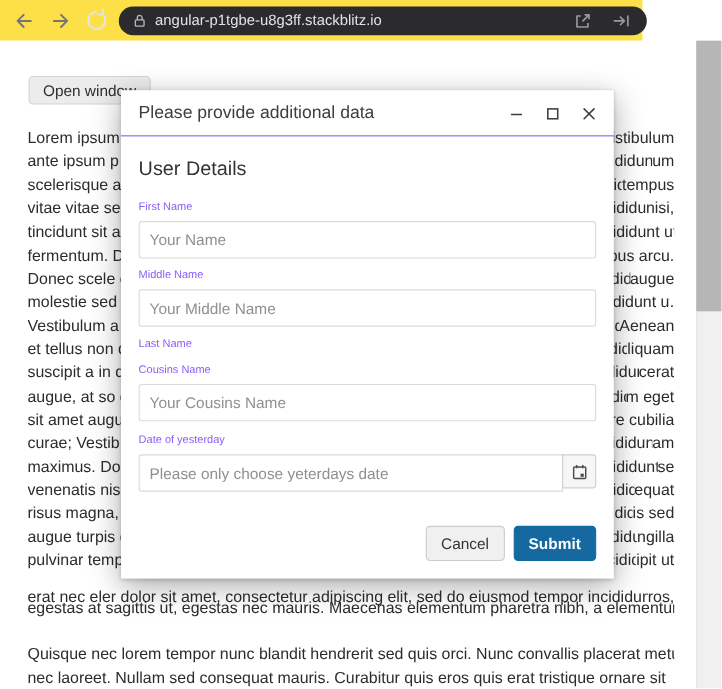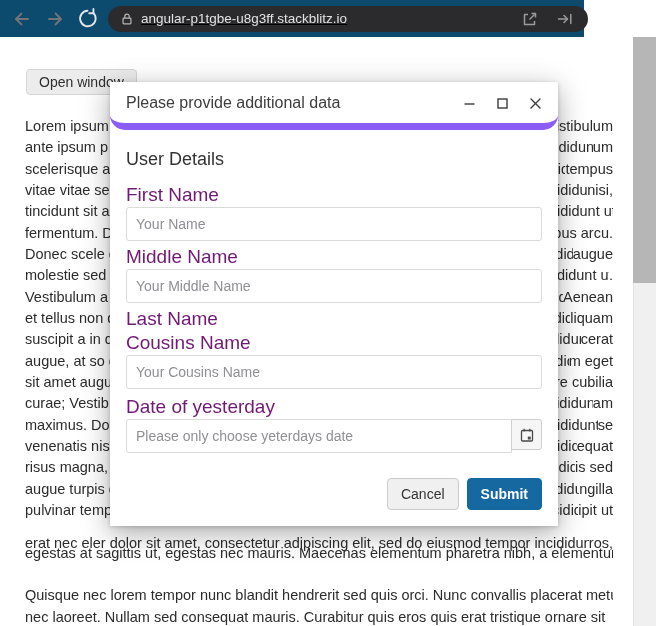--- a/index.html
+++ b/index.html
@@ -4,21 +4,21 @@
 <style>
   html,body{margin:0;padding:0;}
   body{
     width:656px;height:626px;position:relative;overflow:hidden;
     background:#fff;font-family:"Liberation Sans",sans-serif;
     -webkit-font-smoothing:antialiased;
   }
   
   .chrome{
     position:absolute;left:0;top:0;width:584px;height:37px;
-    background:#0c4a6e;display:flex;align-items:center;text-decoration:underline;
+    background:#fde047;display:flex;align-items:center;
   }
   .nav-ico{flex:none;width:22px;height:22px;margin-left:11px;display:flex;align-items:center;justify-content:center;cursor:pointer;}
   .urlbar{
     flex:none;width:480px;height:26px;margin-left:9px;border-radius:13px;
     background:#2b2b2e;display:flex;align-items:center;padding:0 12px;box-sizing:border-box;
   }
   .url-text{color:#e2e2e3;font-size:13.5px;margin-left:7px;white-space:nowrap;}
   .chrome-right{position:absolute;right:8px;top:0;height:37px;display:flex;align-items:center;gap:13px;}
   .page{position:absolute;left:0;top:37px;width:656px;height:589px;background:#fff;}
   .open-win{
@@ -38,29 +38,29 @@
   .sb-track{position:absolute;right:0;top:37px;width:23px;height:589px;background:#f0f0f0;border-left:1px solid #e2e2e2;box-sizing:border-box;}
   .sb-thumb{position:absolute;right:0;top:37px;width:23px;height:246px;background:#b6b6b6;}
   
   .modal{
     position:absolute;left:110px;top:82px;width:448px;height:444px;z-index:5;
     background:#fff;box-shadow:0 7px 26px rgba(0,0,0,.34), 0 1px 4px rgba(0,0,0,.18);
     display:flex;flex-direction:column;box-sizing:border-box;
   }
   .m-head{
     flex:none;display:flex;align-items:center;justify-content:space-between;
-    padding:12px 16px 11px 16px;border-bottom:7px solid #8b5cf6;border-radius:15px;
+    padding:12px 16px 11px 16px;border-bottom:1px solid #8b5cf6;
   }
   .m-title{font-size:16px;color:#3d3d3d;}
   .m-ctrls{display:flex;align-items:center;gap:19px;}
   .m-ctrl{width:14px;height:14px;display:flex;align-items:center;justify-content:center;cursor:pointer;}
   .m-body{flex:1 1 auto;padding:0 16px;}
   .m-h1{font-size:18px;font-weight:400;color:#333;margin:14px 0 12px 0;line-height:30px;}
   .fgroup{margin-bottom:7px;}
-  .flabel{font-size:19px;color:#701a75;line-height:17px;margin-bottom:4px;}
+  .flabel{font-size:10px;color:#8b5cf6;line-height:17px;margin-bottom:4px;}
   .finput{
     width:100%;height:31px;box-sizing:border-box;border:1px solid #dadada;border-radius:3px;
     padding:16px 9px;font-family:"Liberation Sans",sans-serif;font-size:14px;color:#333;
   }
   .finput::placeholder{color:#8f8f94;opacity:1;}
   .date-row{display:flex;}
   .date-row .finput{flex:1 1 auto;border-top-right-radius:0;border-bottom-right-radius:0;}
   .cal-btn{
     flex:none;width:31px;height:31px;margin-left:-1px;box-sizing:border-box;
     border:1px solid #cfcfcf;border-radius:0 3px 3px 0;background:#f6f6f6;

